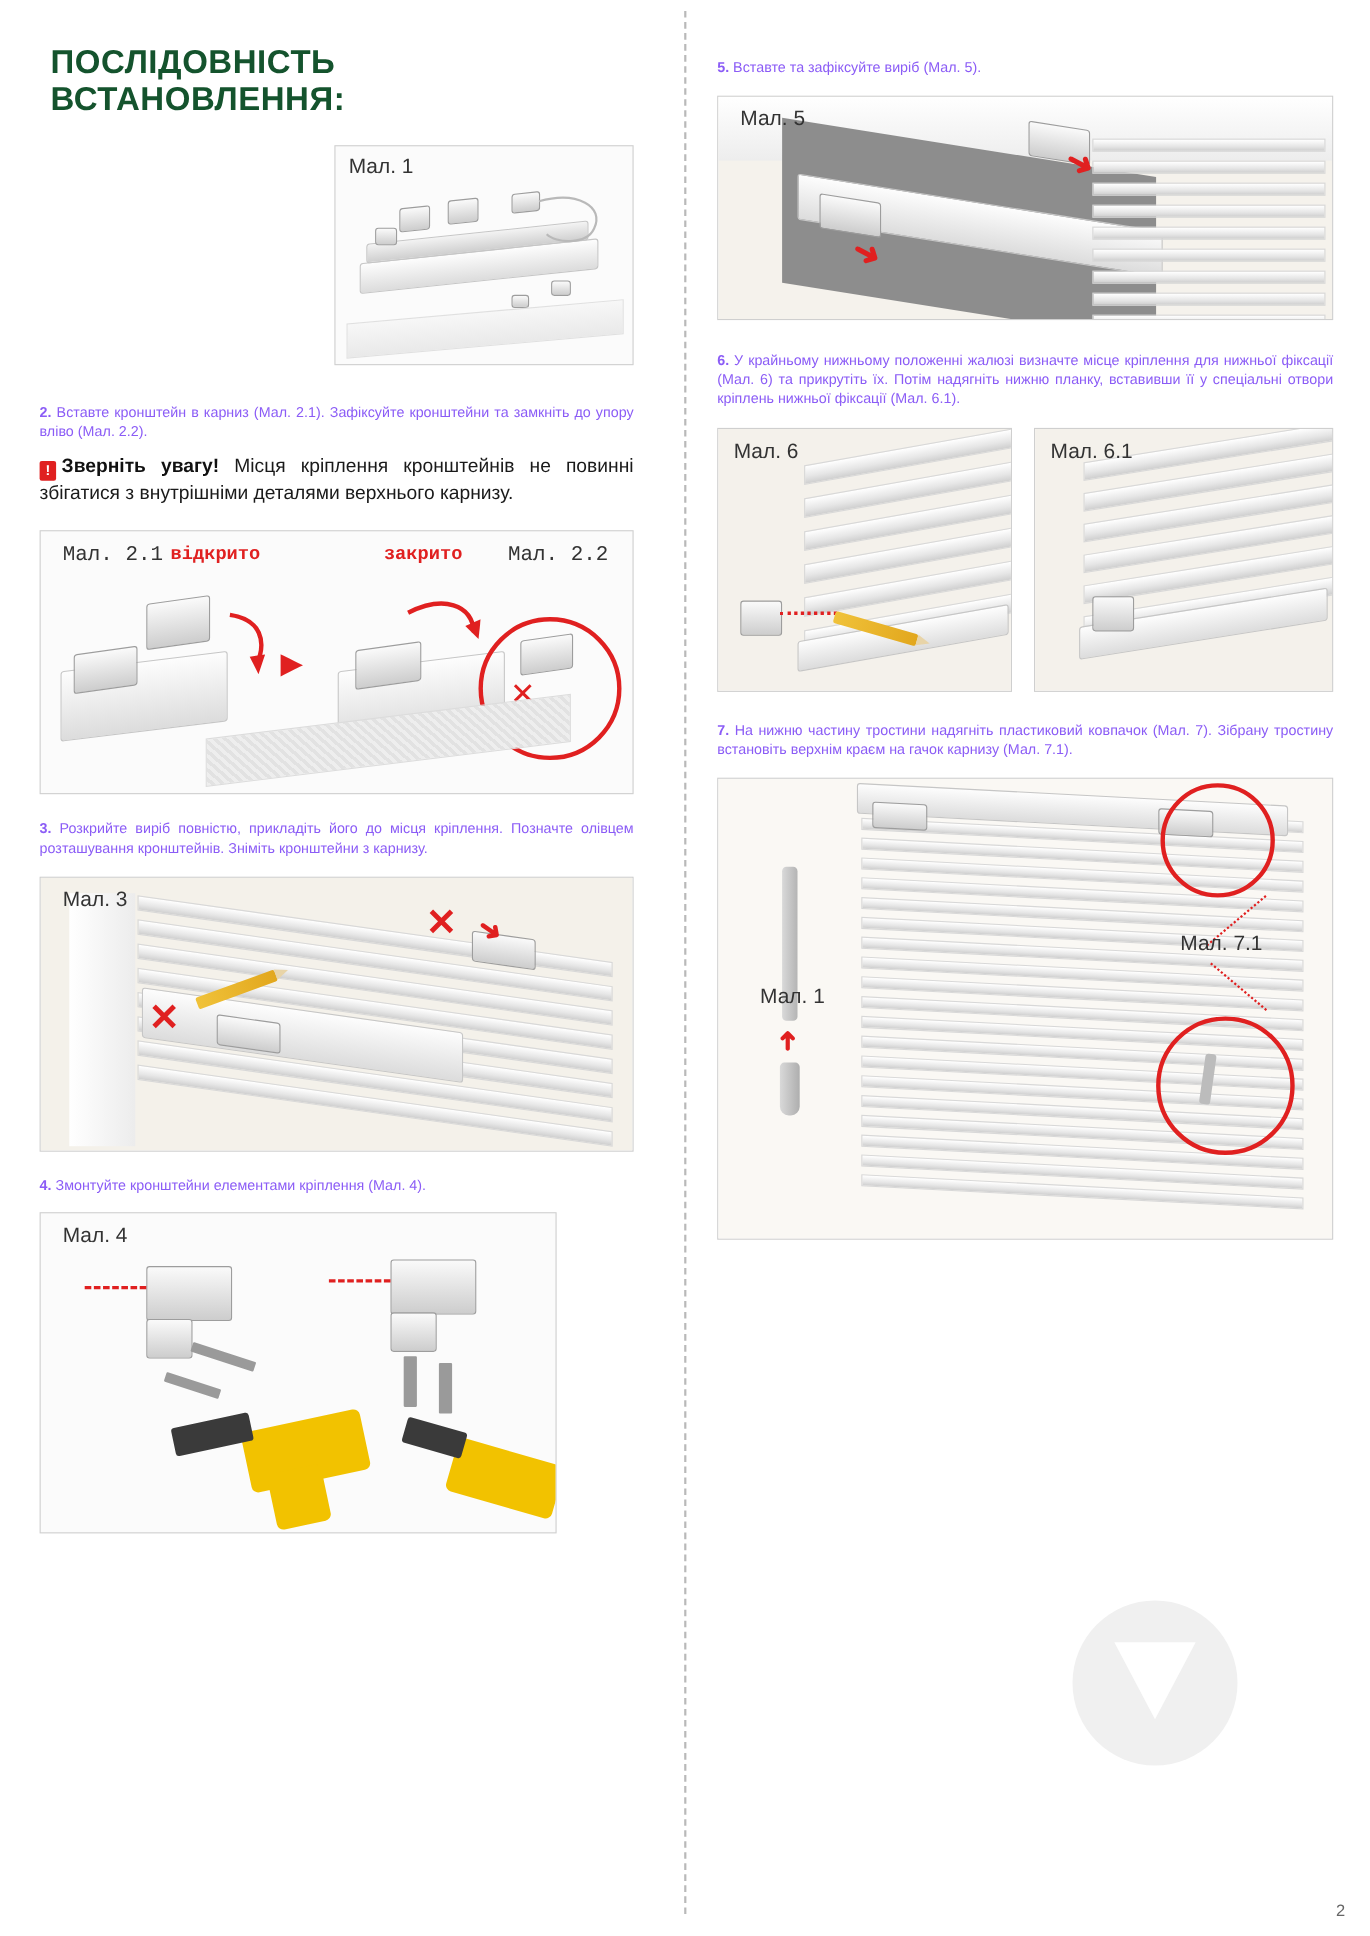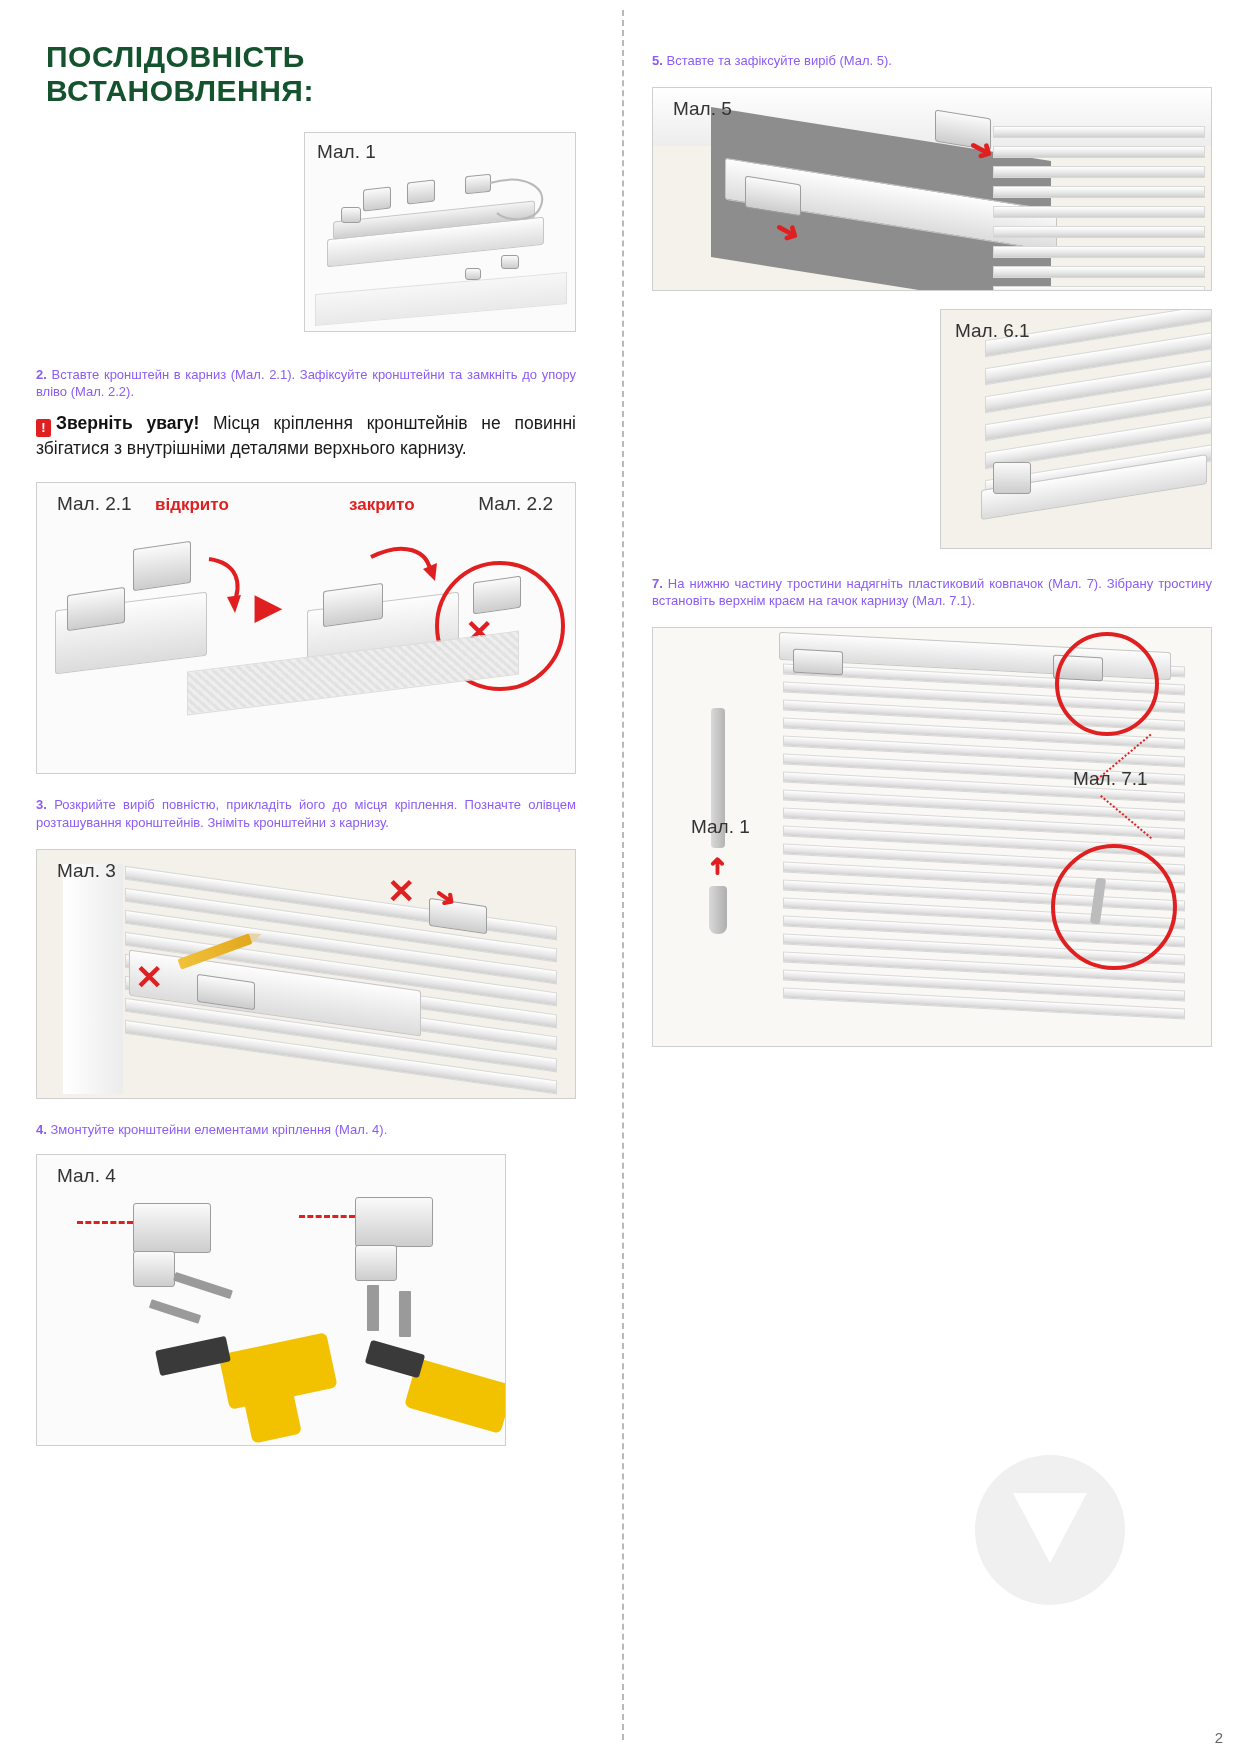--- a/index.html
+++ b/index.html
@@ -162,21 +162,21 @@
 
     <div class="step js" style="margin-top:12px;">
       <span class="num">2.</span>
       <span>Вставте кронштейн в карниз (Мал. 2.1). Зафіксуйте кронштейни та замкніть до упору вліво (Мал. 2.2).</span>
     </div>
     <div class="warn-line">
       <span class="bang">!</span><span class="warn-label">Зверніть увагу!</span>
       <span>Місця кріплення кронштейнів не повинні збігатися з внутрішніми деталями верхнього карнизу.</span>
     </div>
 
-    <div class="figbox" style="margin-top:22px;width:540px;height:292px;position:relative;">
+    <div class="figbox" style="margin-top:22px;width:540px;height:240px;position:relative;font-family:Liberation Mono, monospace;">
       <div class="figlabel" style="left:20px;top:10px;">Мал. 2.1</div>
       <div class="figlabel" style="right:22px;top:10px;">Мал. 2.2</div>
       <div class="redlabel" style="left:118px;top:12px;">відкрито</div>
       <div class="redlabel" style="left:312px;top:12px;">закрито</div>
 
       <div class="rail" style="left:18px;top:118px;width:150px;height:62px;transform:skewY(-7deg);"></div>
       <div class="bracket" style="left:96px;top:62px;width:56px;height:40px;transform:skewY(-8deg);"></div>
       <div class="bracket" style="left:30px;top:108px;width:56px;height:34px;transform:skewY(-8deg);"></div>
 
       <svg style="position:absolute;left:160px;top:70px;" width="60" height="70">
@@ -279,22 +279,42 @@
         <div class="slat" style="left:0;top:94px;width:210px;height:10px;"></div>
         <div class="slat" style="left:0;top:114px;width:210px;height:10px;"></div>
         <div class="slat" style="left:0;top:134px;width:210px;height:10px;"></div>
         <div class="slat" style="left:0;top:154px;width:210px;height:10px;"></div>
         <div class="slat" style="left:0;top:174px;width:210px;height:10px;"></div>
       </div>
       <div class="arrow-red" style="left:122px;top:128px;transform:rotate(28deg);font-size:30px;">➜</div>
       <div class="arrow-red" style="left:316px;top:46px;transform:rotate(28deg);font-size:30px;">➜</div>
     </div>
 
+    <div class="step js" style="margin-top:28px;">
+      <span class="num">6.</span>
+      <span>У крайньому нижньому положенні жалюзі визначте місце кріплення для нижньої фіксації (Мал. 6) та прикрутіть їх. Потім надягніть нижню планку, вставивши її у спеціальні отвори кріплень нижньої фіксації (Мал. 6.1).</span>
+    </div>
 
     <div style="position:relative;margin-top:18px;height:240px;">
+      <div class="figbox" style="position:absolute;left:0;top:0;width:268px;height:240px;">
+        <div class="figlabel" style="left:14px;top:10px;">Мал. 6</div>
+        <div class="wall" style="left:0;top:0;width:100%;height:100%;background:#f4f1eb;"></div>
+        <div class="slatstack" style="left:78px;top:6px;width:190px;height:230px;">
+          <div class="slat" style="left:0;top:10px;width:190px;height:16px;transform:skewY(-10deg);"></div>
+          <div class="slat" style="left:0;top:40px;width:190px;height:16px;transform:skewY(-10deg);"></div>
+          <div class="slat" style="left:0;top:70px;width:190px;height:16px;transform:skewY(-10deg);"></div>
+          <div class="slat" style="left:0;top:100px;width:190px;height:16px;transform:skewY(-10deg);"></div>
+          <div class="slat" style="left:0;top:130px;width:190px;height:16px;transform:skewY(-10deg);"></div>
+          <div class="slat" style="left:0;top:160px;width:190px;height:16px;transform:skewY(-10deg);"></div>
+        </div>
+        <div class="rail" style="left:72px;top:176px;width:190px;height:26px;transform:skewY(-10deg);"></div>
+        <div class="bracket" style="left:20px;top:156px;width:36px;height:30px;"></div>
+        <div class="dottedline" style="left:56px;top:166px;width:52px;border-top:3px dotted #e02020;"></div>
+        <div class="pencil" style="left:104px;top:176px;width:78px;height:11px;transform:rotate(16deg);"></div>
+      </div>
 
       <div class="figbox" style="position:absolute;left:288px;top:0;width:272px;height:240px;">
         <div class="figlabel" style="left:14px;top:10px;">Мал. 6.1</div>
         <div class="wall" style="left:0;top:0;width:100%;height:100%;background:#f4f1eb;"></div>
         <div class="slatstack" style="left:44px;top:4px;width:228px;height:230px;">
           <div class="slat" style="left:0;top:8px;width:228px;height:15px;transform:skewY(-9deg);"></div>
           <div class="slat" style="left:0;top:36px;width:228px;height:15px;transform:skewY(-9deg);"></div>
           <div class="slat" style="left:0;top:64px;width:228px;height:15px;transform:skewY(-9deg);"></div>
           <div class="slat" style="left:0;top:92px;width:228px;height:15px;transform:skewY(-9deg);"></div>
           <div class="slat" style="left:0;top:120px;width:228px;height:15px;transform:skewY(-9deg);"></div>

